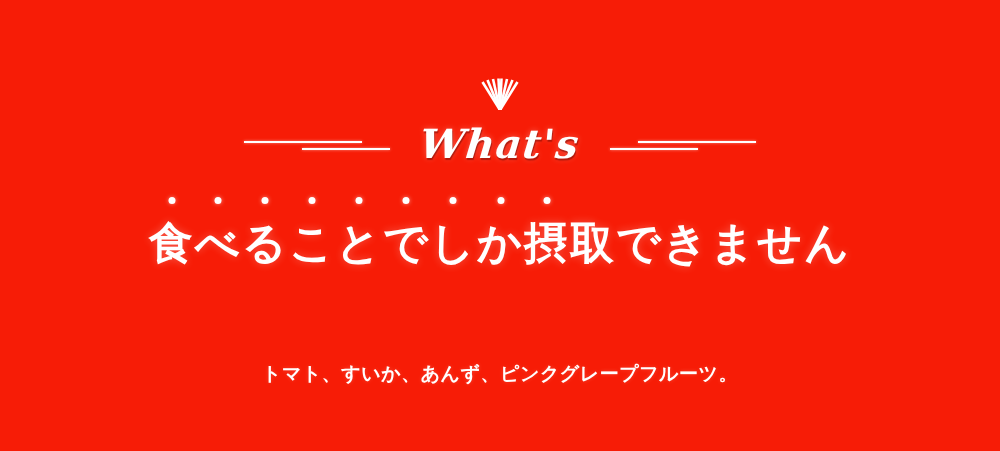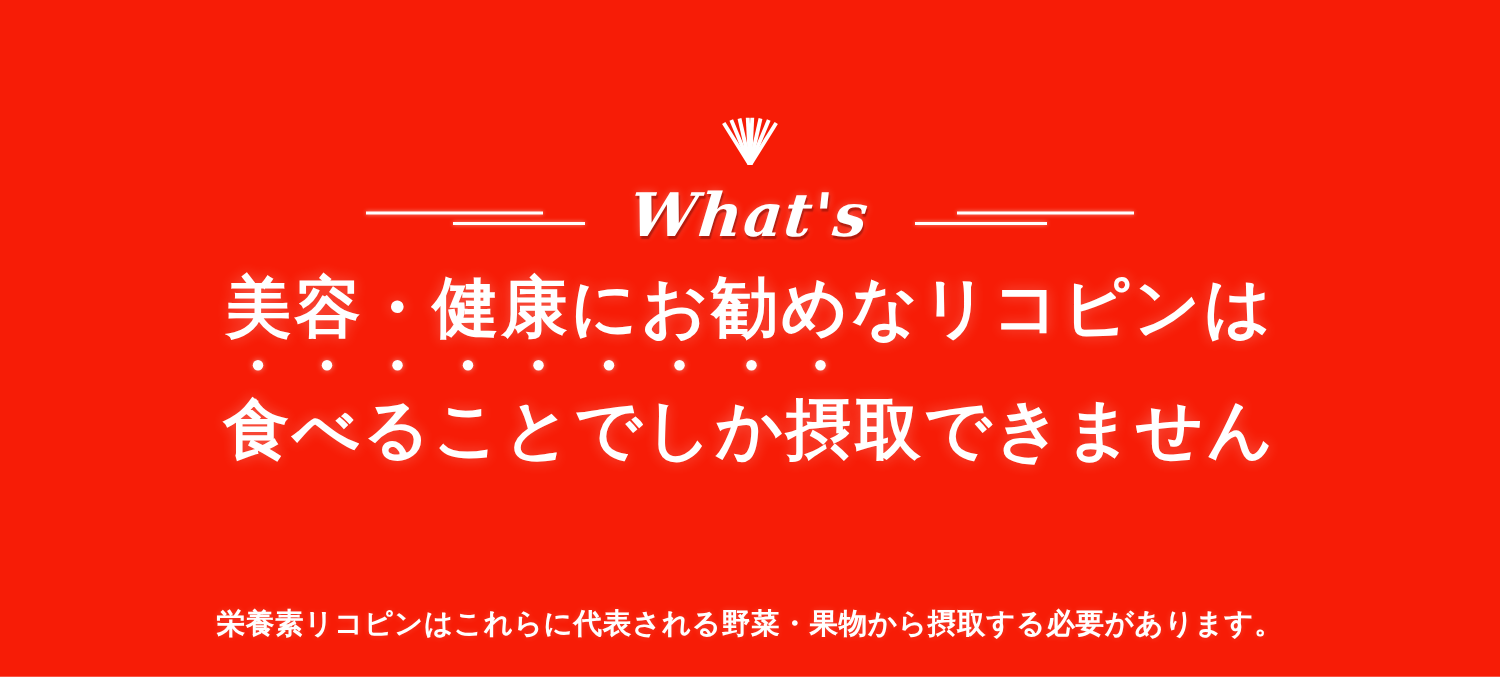--- a/index.html
+++ b/index.html
@@ -173,23 +173,22 @@
       <span class="whats">What's</span>
 
       <span class="rule right">
         <span class="bar long"></span>
         <span class="bar short"></span>
       </span>
     </div>
   </div>
 
   <h2 class="headline">
-    <span class="line first">美容・健康にお勧めなリコピンは</span>
     <span class="line second">
       <span id="emph-target"><span class="emph">食</span><span class="emph">べ</span><span class="emph">る</span><span class="emph">こ</span><span class="emph">と</span><span class="emph">で</span><span class="emph">し</span><span class="emph">か</span><span class="emph">摂</span></span><span>取できません</span>
     </span>
   </h2>
 
   <p class="body-copy">
-    <span class="line">栄養素リコピンはこれらに代表される野菜・果物から摂取する必要があります。</span>
+    <span class="line">トマト、すいか、あんず、ピンクグレープフルーツ。</span>
   </p>
 
 </div>
 
 </body></html>

